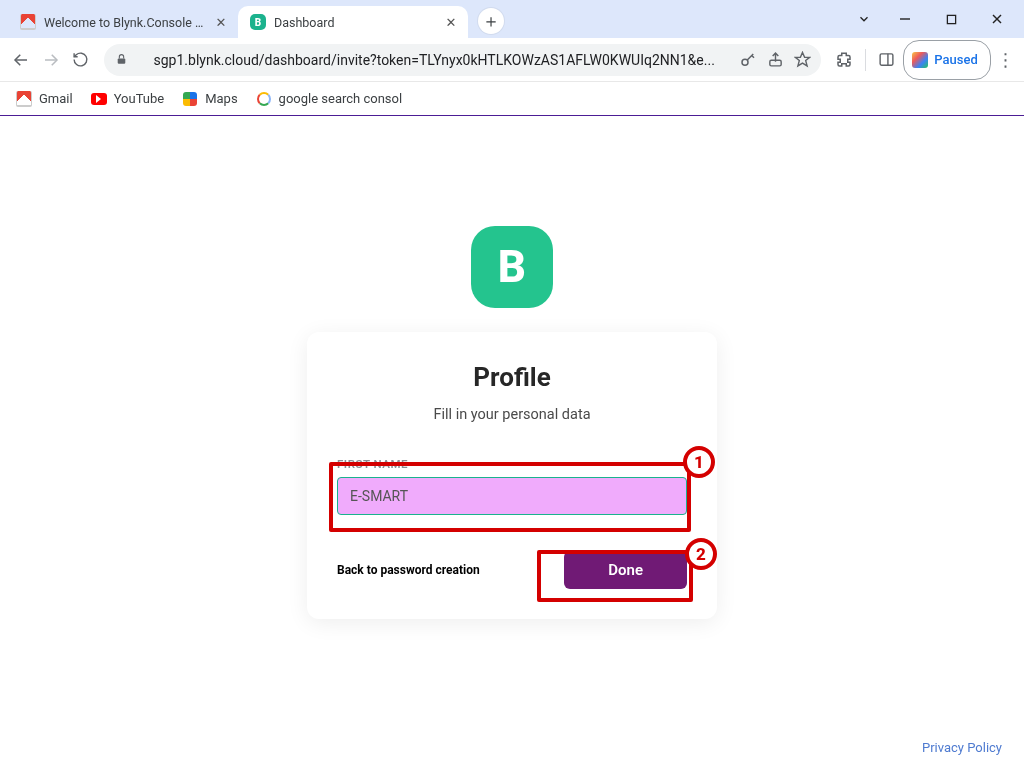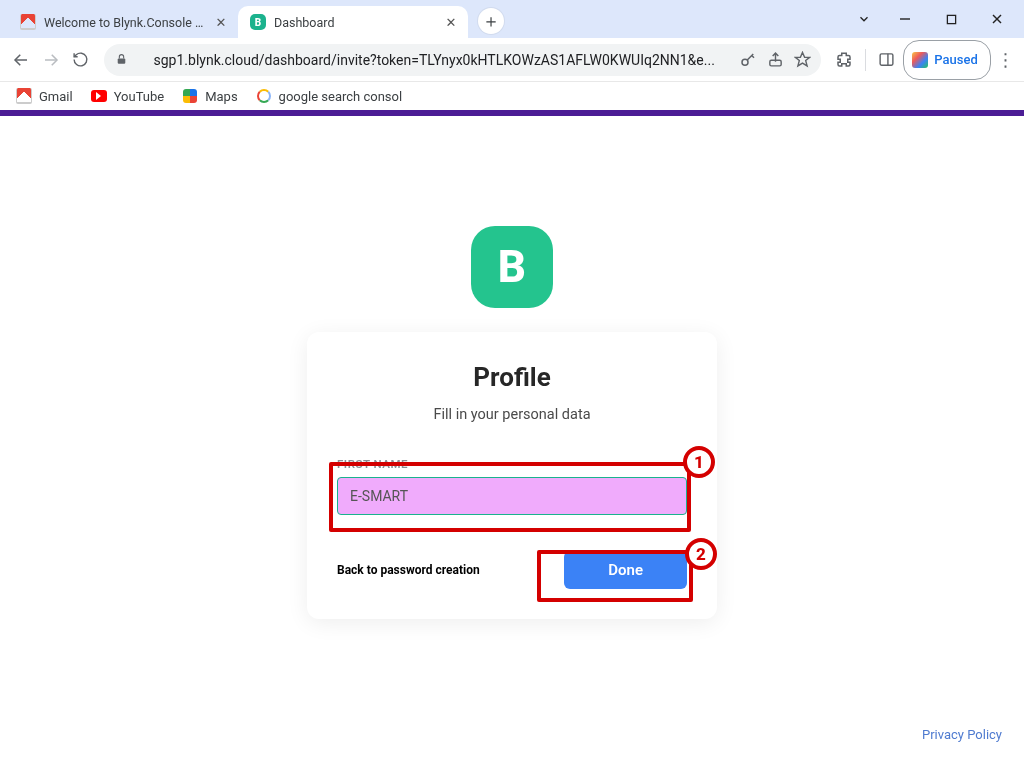--- a/index.html
+++ b/index.html
@@ -69,21 +69,21 @@
     display:flex;align-items:center;gap:6px;
     border:1.5px solid #9aa0a6;border-radius:16px;height:40px;padding:0 12px 0 8px;
     color:#1a73e8;font-size:13px;font-weight:500;
   }
   .paused-chip .pp-ico{width:16px;height:16px;border-radius:3px;background:linear-gradient(135deg,#f9c846,#ef5a5a,#3b82f6,#22c55e);}
   .kebab { font-size:18px;color:#5f6368;width:28px;text-align:center;}
 
   
   .bookmarks {
     height: 34px; background:#fff; display:flex;align-items:center;gap:18px;padding:0 16px;
-    border-bottom: 6px solid #4c1d95; font-size:13px;color:#3c4043;
+    border-bottom: 1px solid #4c1d95; font-size:13px;color:#3c4043;
   }
   .bm { display:flex;align-items:center;gap:7px; }
   .bm .ico { width:16px;height:16px;display:inline-flex;align-items:center;justify-content:center;}
   .ico-yt { width:16px;height:12px;background:#ff0000;border-radius:3px;position:relative;}
   .ico-yt:after{content:"";position:absolute;left:5px;top:2px;border-left:5px solid #fff;border-top:4px solid transparent;border-bottom:4px solid transparent;}
   .ico-maps{
     width:14px;height:14px;border-radius:3px;
     background: conic-gradient(#1a73e8 0 25%, #ea4335 0 50%, #fbbc04 0 75%, #34a853 0 100%);
   }
   .ico-g { width:14px;height:14px;border:2px solid #8ab4f8;border-radius:50%;border-left-color:#ea4335;border-top-color:#fbbc04;border-bottom-color:#34a853;}
@@ -113,37 +113,37 @@
   .card h1 { text-align:center;font-size:26px;font-weight:700;color:#272727;margin-bottom:14px;}
   .card .subtitle { text-align:center;font-size:14.5px;color:#4a4a4a;margin-bottom:34px;}
   .field-label { font-size:11.5px;letter-spacing:.5px;color:#8a8f95;font-weight:600;margin-bottom:6px;}
   .text-input {
     width:100%;height:38px;border:1px solid #1bb28d;border-radius:4px;
     padding:0 12px;font-size:14px;color:#555;outline:none;background:#f0abfc;
   }
   .actions { display:flex;align-items:center;justify-content:space-between;margin-top:36px;}
   .link-btn { color:#000000;font-size:12px;font-weight:700;background:none;border:none;cursor:pointer;}
   .primary-btn {
-    background:#3b82f6;color:#fff;border:none;border-radius:6px;
+    background:#701a75;color:#fff;border:none;border-radius:6px;
     height:38px;padding:0 44px;font-size:15px;font-weight:600;cursor:pointer;
   }
 
   
   .ann-box { position:absolute;border:4px solid #d40000;border-radius:2px;pointer-events:none;}
   .ann-box.b1 { left:22px; top:130px; width:362px; height:70px; }
   .ann-box.b2 { left:230px; top:218px; width:156px; height:52px; }
   .ann-badge {
     position:absolute;width:32px;height:32px;border:4px solid #d40000;border-radius:50%;
     background:#fff;color:#d40000;font-weight:800;font-size:17px;
     display:flex;align-items:center;justify-content:center;pointer-events:none;
   }
   .ann-badge.n1 { left:376px; top:114px; }
   .ann-badge.n2 { left:378px; top:206px; }
 
-  .privacy { position:absolute;right:22px;bottom:24px;color:#4f7bd0;font-size:13px;}
+  .privacy { position:absolute;right:22px;bottom:11px;color:#4f7bd0;font-size:13px;}
 
   svg { display:block; }
 </style>
 </head>
 <body>
 
 <div class="titlebar">
   <div class="tabs">
     <div class="tab inactive">
       <span class="favicon">

